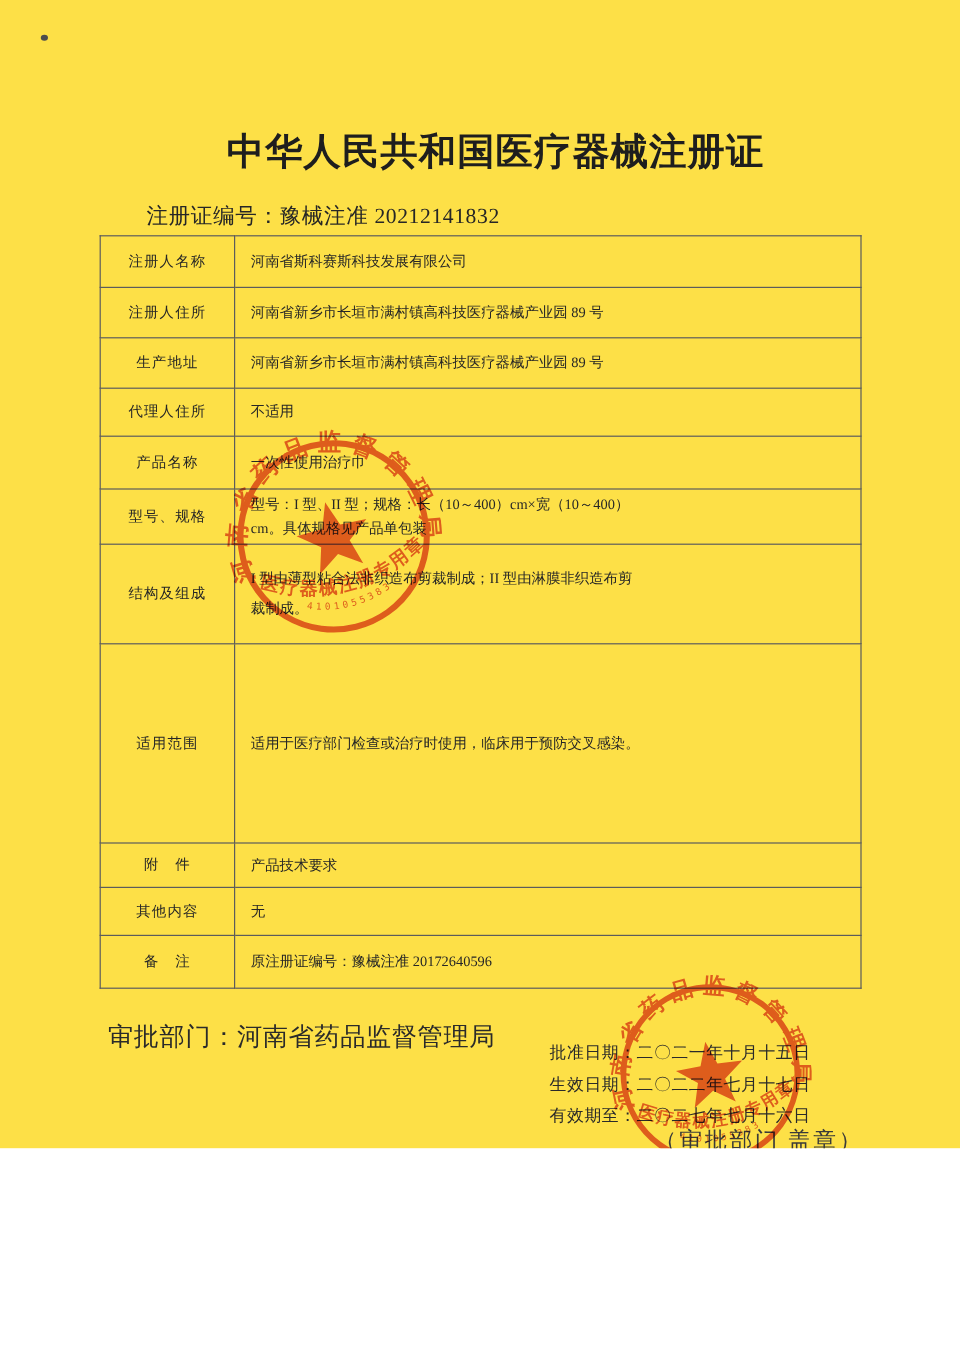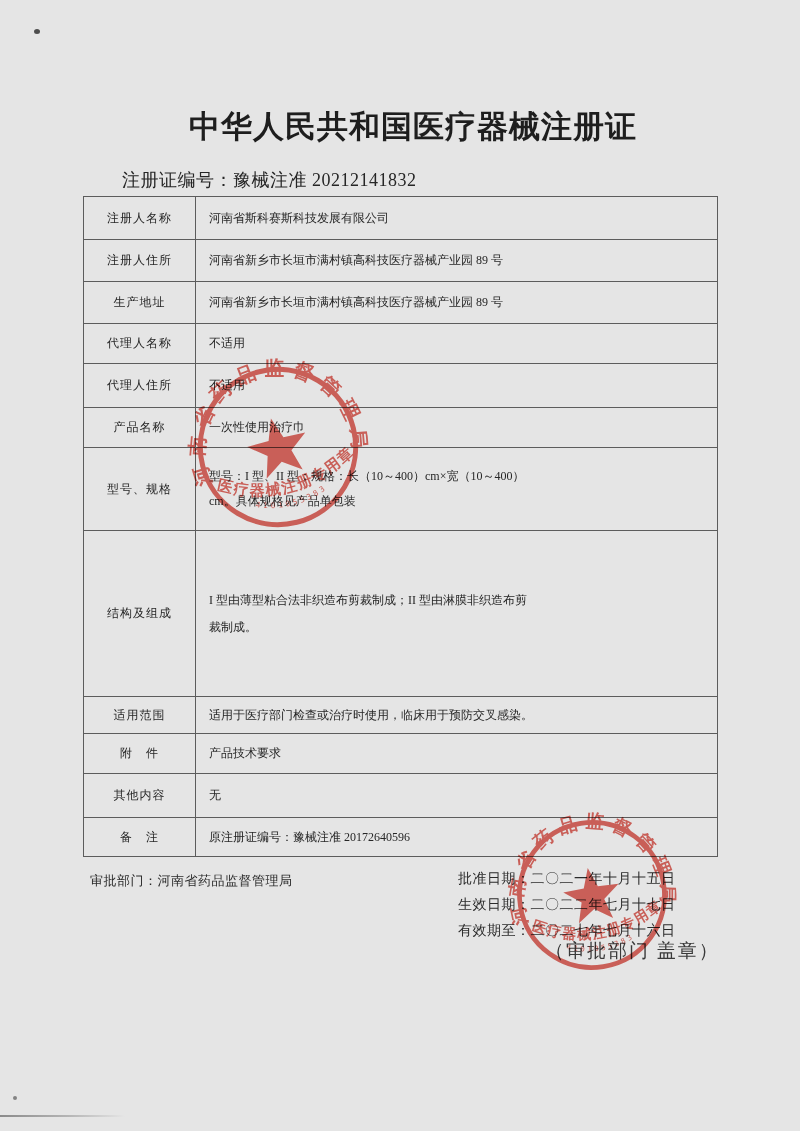--- a/index.html
+++ b/index.html
@@ -1,17 +1,17 @@
 <!DOCTYPE html>
 <html style="--seal: #d9493f;"><head>
 <meta charset="utf-8">
 <style>
   html,body { margin:0; padding:0; background:#ffffff; }
   .page {
-    position:relative; width:800px; height:1131px; background:#e5e5e5;
+    position:relative; width:800px; height:957px; background:#fde047;
     font-family:"Liberation Serif","DejaVu Serif",serif;
     color:#2a2a2a; overflow:hidden;
   }
   .title {
     position:absolute; top:106px; left:13px; width:800px; margin:0;
     text-align:center; font-size:31px; font-weight:800; letter-spacing:1px; color:#1e1e1e;
   }
   .regline {
     position:absolute; top:168px; left:122px; font-size:18px; color:#262626; letter-spacing:.5px;
   }
@@ -23,21 +23,21 @@
   .cell-label { text-align:center; letter-spacing:1px; padding:0 2px; }
   .cell-value { padding:2px 0 2px 13px; white-space:pre-line; line-height:1.7; }
   tbody tr:nth-child(1){height:43px} tbody tr:nth-child(2){height:42px}
   tbody tr:nth-child(3){height:42px} tbody tr:nth-child(4){height:40px}
   tbody tr:nth-child(5){height:44px} tbody tr:nth-child(6){height:40px}
   tbody tr:nth-child(7){height:83px} tbody tr:nth-child(8){height:166px}
   tbody tr:nth-child(9){height:37px} tbody tr:nth-child(10){height:40px}
   tbody tr:nth-child(11){height:44px} tbody tr:nth-child(12){height:39px}
   tbody tr:nth-child(7) .cell-value { line-height:2.1; }
   tbody tr:nth-child(8) .cell-value { line-height:2.25; }
-  .approval { position:absolute; top:872px; left:90px; font-size:13px; letter-spacing:.5px; }
+  .approval { position:absolute; top:850px; left:90px; font-size:21px; letter-spacing:.5px; }
   .dates { position:absolute; top:866px; left:458px; font-size:14px; line-height:26px; letter-spacing:.5px; }
   .seal-note { position:absolute; top:938px; left:545px; font-size:19px; letter-spacing:2px; color:#3a3a3a; }
   .stamp {
     position:absolute; color:var(--seal,#d9493f);
     mix-blend-mode:multiply; opacity:.82; z-index:5; pointer-events:none;
   }
   .stamp svg { width:100%; height:100%; display:block; }
   .stamp-mid { left:188px; top:357px; width:180px; height:180px; transform:rotate(-14deg); }
   .stamp-bottom { left:508px; top:811px; width:168px; height:168px; transform:rotate(-9deg); }
   .seal-ring { fill:none; stroke:currentColor; stroke-width:4.5; }
@@ -79,24 +79,20 @@
       <td class="cell-label">注册人名称</td>
       <td class="cell-value">河南省斯科赛斯科技发展有限公司</td>
     </tr>
         <tr>
       <td class="cell-label">注册人住所</td>
       <td class="cell-value">河南省新乡市长垣市满村镇高科技医疗器械产业园 89 号</td>
     </tr>
         <tr>
       <td class="cell-label">生产地址</td>
       <td class="cell-value">河南省新乡市长垣市满村镇高科技医疗器械产业园 89 号</td>
-    </tr>
-        <tr>
-      <td class="cell-label">代理人名称</td>
-      <td class="cell-value">不适用</td>
     </tr>
         <tr>
       <td class="cell-label">代理人住所</td>
       <td class="cell-value">不适用</td>
     </tr>
         <tr>
       <td class="cell-label">产品名称</td>
       <td class="cell-value">一次性使用治疗巾</td>
     </tr>
         <tr>

